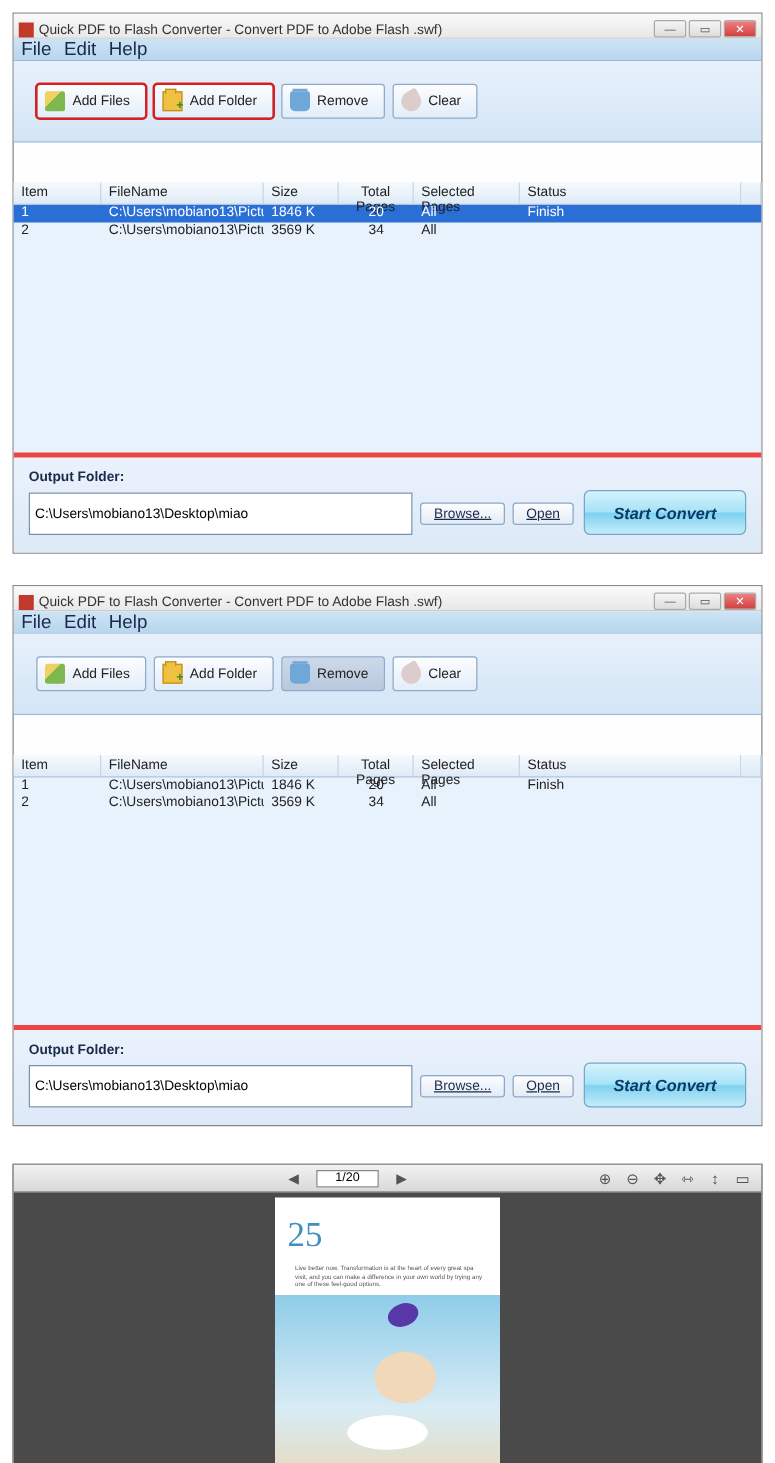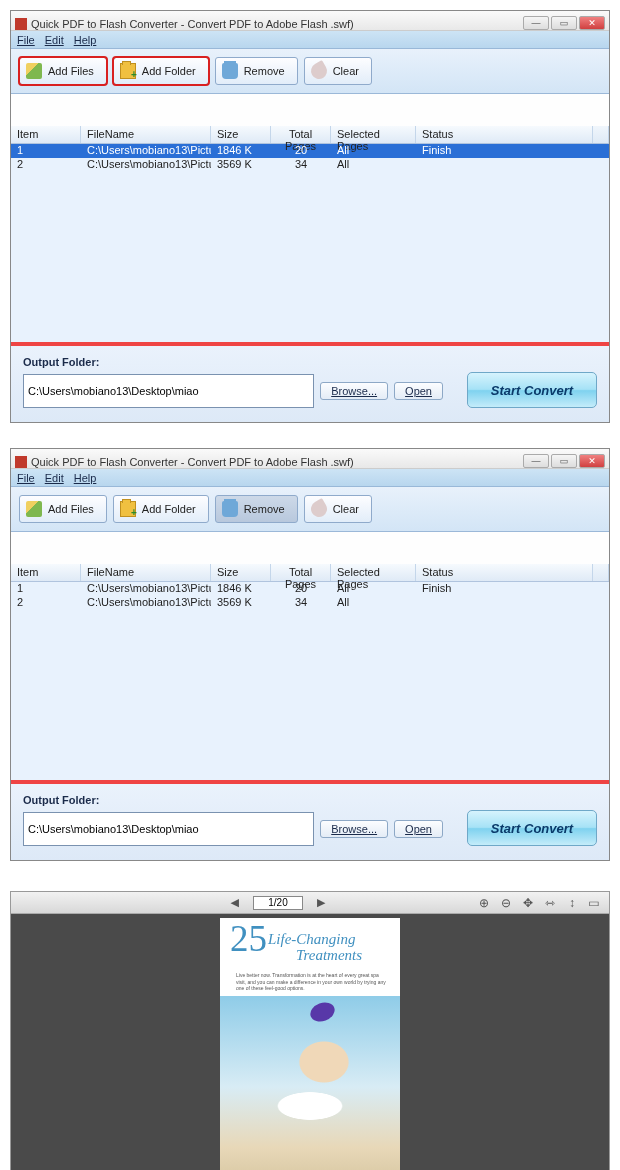--- a/index.html
+++ b/index.html
@@ -35,23 +35,23 @@
     display:flex; align-items:center; justify-content:center;
     font-size:9px; color:#555;
   }
   .win-btn.close { background: linear-gradient(to bottom,#f08080,#d04040); color:#fff; }
   .menubar {
     height:18px;
     background: linear-gradient(to bottom,#cde4f5,#b8d6ee);
     border-bottom:1px solid #99b8d8;
     display:flex; align-items:center; padding:0 6px; gap:10px;
   }
-  .menu-item { text-decoration:underline; color:#1a2a4a; cursor:default; font-size:11px;}
+  .menu-item { color:#1a2a4a; cursor:default; font-size:15px;}
   .toolbar {
-    padding:8px;
+    padding:18px;
     background: linear-gradient(to bottom,#e8f1fb,#d3e5f6);
     border-bottom:1px solid #9bb8d8;
     display:flex; gap:6px;
   }
   .tb-btn {
     height:28px;
     padding:0 12px 0 6px;
     background: linear-gradient(to bottom,#fdfdff,#e2edf9);
     border:1px solid #8faacb;
     border-radius:3px;
@@ -99,21 +99,21 @@
     display:flex; height:14px; font-size:11px;
     color:#222;
   }
   .tr.selected { background:#2a6fd6; color:#fff; }
   .td { padding:0 6px; overflow:hidden; white-space:nowrap; }
   .output-section {
     padding:10px 12px 14px;
     background: linear-gradient(to bottom,#eaf2fc,#dde9f7);
     display:flex;
     align-items:flex-end;
-    gap:24px;
+    gap:8px;
   }
   .output-left { flex:1; }
   .out-label { font-weight:bold; color:#1a2a4a; margin-bottom:6px; font-size:11px;}
   .out-row { display:flex; gap:6px; align-items:center; }
   .out-input {
     flex:1; height:18px; border:1px solid #7a92b0;
     padding:16px 4px; font-size:11px; background:#fff;
   }
   .small-btn {
     height:18px; padding:0 10px;
@@ -153,22 +153,22 @@
   .vt-icon { width:14px; height:14px; display:flex;align-items:center;justify-content:center; }
   .viewer-body {
     flex:1; display:flex; align-items:flex-start; justify-content:center;
     padding:4px 0 0;
   }
   .page-preview {
     width:180px; height:280px; background:#fff;
     position:relative; overflow:hidden;
   }
   .pv-num {
-    position:absolute; top:4px; left:10px;
-    font-family: Georgia, serif; font-size:37px; color:#4090c0; line-height:0.9;
+    position:absolute; top:18px; left:10px;
+    font-family: Georgia, serif; font-size:28px; color:#4090c0; line-height:0.9;
   }
   .pv-title {
     position:absolute; top:14px; left:48px;
     font-family: Georgia, serif; font-style:italic; color:#4090c0;
     font-size:15px; line-height:1.05;
   }
   .pv-sub {
     position:absolute; top:54px; left:16px; right:10px;
     font-size:5px; color:#555; line-height:1.3;
   }
@@ -357,23 +357,19 @@
       <span class="vt-icon">⊖</span>
       <span class="vt-icon">✥</span>
       <span class="vt-icon">⇿</span>
       <span class="vt-icon">↕</span>
       <span class="vt-icon">▭</span>
     </div>
   </div>
   <div class="viewer-body">
     <div class="page-preview">
       <div class="pv-num">25</div>
-      <div class="pv-title">
-        <span>Life-Changing</span><br>
-        <span style="margin-left:28px;">Treatments</span>
-      </div>
       <div class="pv-sub">Live better now. Transformation is at the heart of every great spa visit, and you can make a difference in your own world by trying any one of these feel-good options.</div>
       <div class="pv-image-area"></div>
       <div class="pv-accent"></div>
       <div class="pv-figure"></div>
     </div>
   </div>
 </div>
 
 </body></html>

